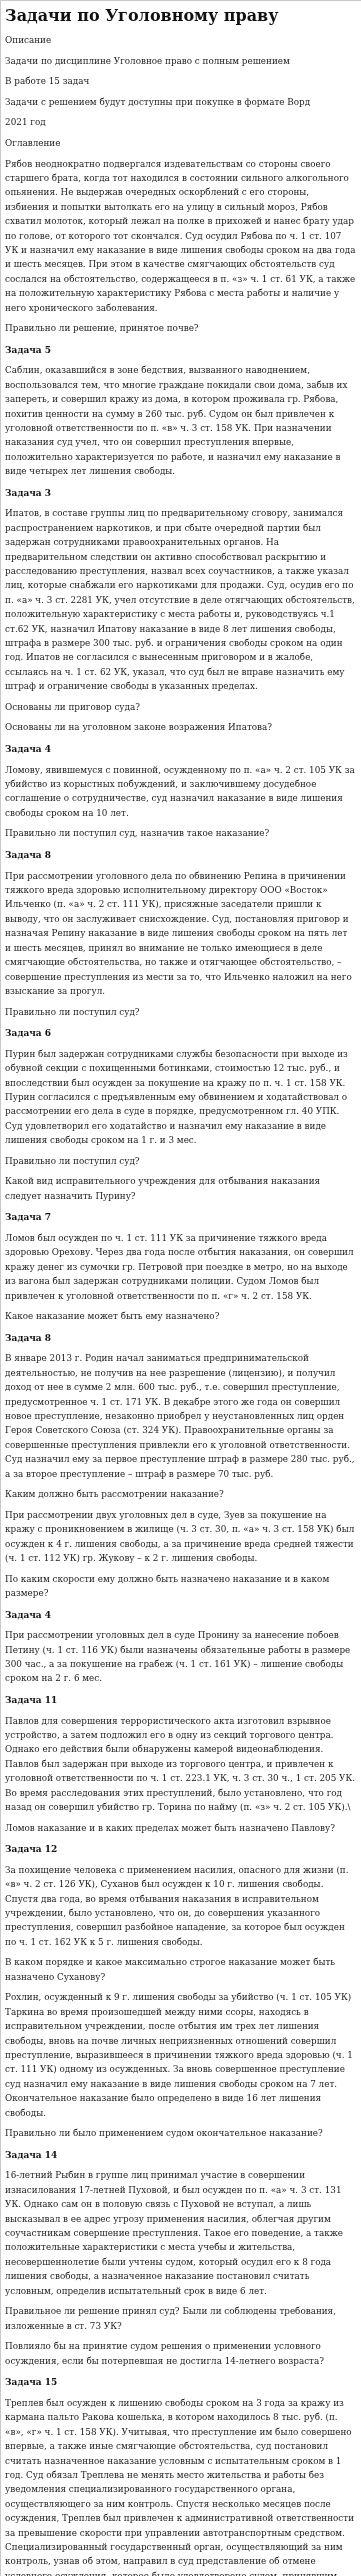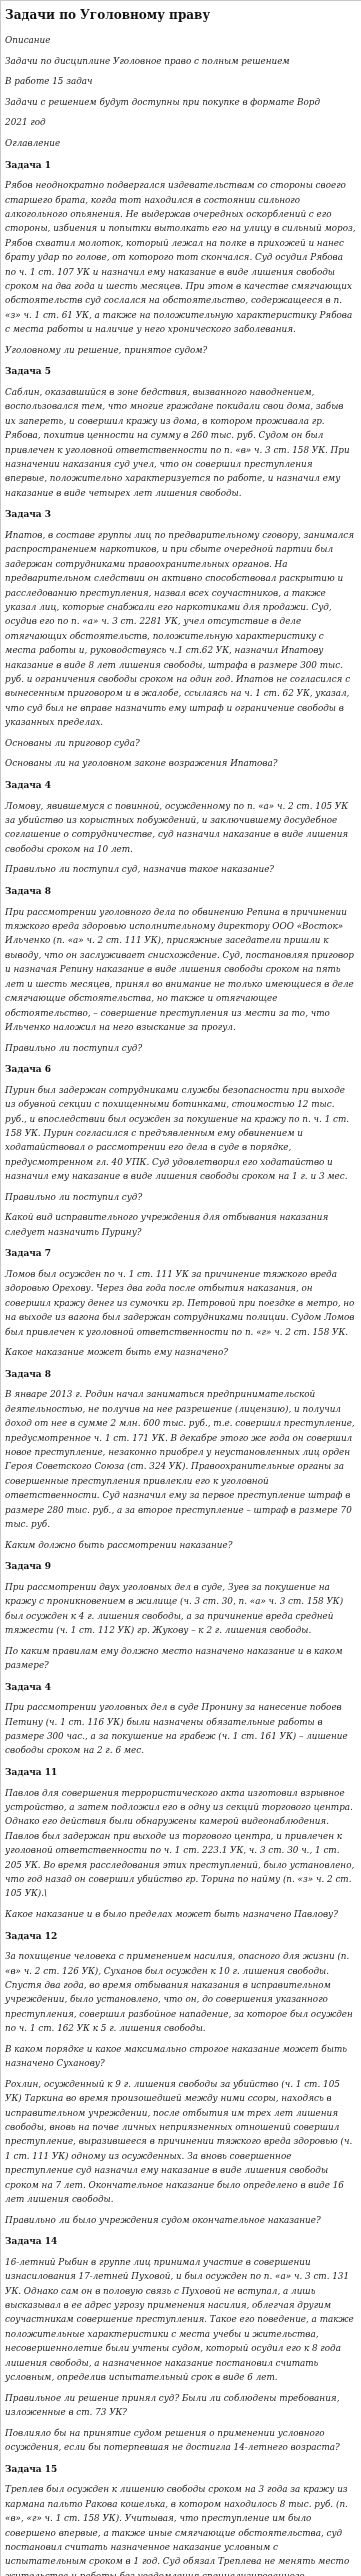--- a/index.html
+++ b/index.html
@@ -14,32 +14,31 @@
     border-left: 1.5px solid #c9c9c9;
     border-top: 1.5px solid #c9c9c9;
     font-family: "DejaVu Serif", "Liberation Serif", serif;
     color: #1c1c1c;
     -webkit-font-smoothing: antialiased;
   }
   .page {
     padding: 4.1px 5.2px 15.5px 4.1px;
   }
   h1.page-title {
-    font-size: 12px;
+    font-size: 16px;
     line-height: 15.5px;
     font-weight: bold;
     color: #111111;
     margin: 3.1px 0 9.3px 0;
   }
   p.body-text {
     font-size: 8.8px;
     line-height: 14.4px;
     margin: 6.2px 0;
     color: #1c1c1c;
-    font-style: italic;
   }
   h2.task-heading {
     font-size: 9px;
     line-height: 14.4px;
     font-weight: bold;
     color: #111111;
     margin: 7.2px 0 6.2px 0;
   }
 </style>
 </head>
@@ -49,24 +48,23 @@
   <h1 class="page-title">Задачи по Уголовному праву</h1>
   <p class="body-text">Описание</p>
   <p class="body-text">Задачи по дисциплине Уголовное право с полным решением</p>
   <p class="body-text">В работе 15 задач</p>
   <p class="body-text">Задачи с решением будут доступны при покупке в формате Ворд</p>
   <p class="body-text">2021 год</p>
   <p class="body-text">Оглавление</p>
 
   <div id="task-list">
   <section>
-    <h2 class="task-heading">Задача 1</h2>
     <p class="body-text">Рябов неоднократно подвергался издевательствам со стороны своего старшего брата, когда тот находился в состоянии сильного алкогольного опьянения. Не выдержав очередных оскорблений с его стороны, избиения и попытки вытолкать его на улицу в сильный мороз, Рябов схватил молоток, который лежал на полке в прихожей и нанес брату удар по голове, от которого тот скончался. Суд осудил Рябова по ч. 1 ст. 107 УК и назначил ему наказание в виде лишения свободы сроком на два года и шесть месяцев. При этом в качестве смягчающих обстоятельств суд сослался на обстоятельство, содержащееся в п. «з» ч. 1 ст. 61 УК, а также на положительную характеристику Рябова с места работы и наличие у него хронического заболевания.</p>
     <div>
-          <p class="body-text">Уголовному ли решение, принятое судом?</p>
+          <p class="body-text">Правильно ли решение, принятое почве?</p>
         </div>
   </section>
 
   <section>
     <h2 class="task-heading">Задача 5</h2>
     <p class="body-text">Саблин, оказавшийся в зоне бедствия, вызванного наводнением, воспользовался тем, что многие граждане покидали свои дома, забыв их запереть, и совершил кражу из дома, в котором проживала гр. Рябова, похитив ценности на сумму в 260 тыс. руб. Судом он был привлечен к уголовной ответственности по п. «в» ч. 3 ст. 158 УК. При назначении наказания суд учел, что он совершил преступления впервые, положительно характеризуется по работе, и назначил ему наказание в виде четырех лет лишения свободы.</p>
   </section>
 
   <section>
     <h2 class="task-heading">Задача 3</h2>
@@ -112,52 +110,51 @@
 
   <section>
     <h2 class="task-heading">Задача 8</h2>
     <p class="body-text">В январе 2013 г. Родин начал заниматься предпринимательской деятельностью, не получив на нее разрешение (лицензию), и получил доход от нее в сумме 2 млн. 600 тыс. руб., т.е. совершил преступление, предусмотренное ч. 1 ст. 171 УК. В декабре этого же года он совершил новое преступление, незаконно приобрел у неустановленных лиц орден Героя Советского Союза (ст. 324 УК). Правоохранительные органы за совершенные преступления привлекли его к уголовной ответственности. Суд назначил ему за первое преступление штраф в размере 280 тыс. руб., а за второе преступление – штраф в размере 70 тыс. руб.</p>
     <div>
           <p class="body-text">Каким должно быть рассмотрении наказание?</p>
         </div>
   </section>
 
   <section>
-    <h2 class="task-heading">Задача 9</h2>
     <p class="body-text">При рассмотрении двух уголовных дел в суде, Зуев за покушение на кражу с проникновением в жилище (ч. 3 ст. 30, п. «а» ч. 3 ст. 158 УК) был осужден к 4 г. лишения свободы, а за причинение вреда средней тяжести (ч. 1 ст. 112 УК) гр. Жукову – к 2 г. лишения свободы.</p>
     <div>
-          <p class="body-text">По каким правилам ему должно место назначено наказание и в каком размере?</p>
+          <p class="body-text">По каким скорости ему должно быть назначено наказание и в каком размере?</p>
         </div>
   </section>
 
   <section>
     <h2 class="task-heading">Задача 4</h2>
     <p class="body-text">При рассмотрении уголовных дел в суде Пронину за нанесение побоев Петину (ч. 1 ст. 116 УК) были назначены обязательные работы в размере 300 час., а за покушение на грабеж (ч. 1 ст. 161 УК) – лишение свободы сроком на 2 г. 6 мес.</p>
   </section>
 
   <section>
     <h2 class="task-heading">Задача 11</h2>
     <p class="body-text">Павлов для совершения террористического акта изготовил взрывное устройство, а затем подложил его в одну из секций торгового центра. Однако его действия были обнаружены камерой видеонаблюдения. Павлов был задержан при выходе из торгового центра, и привлечен к уголовной ответственности по ч. 1 ст. 223.1 УК, ч. 3 ст. 30 ч., 1 ст. 205 УК. Во время расследования этих преступлений, было установлено, что год назад он совершил убийство гр. Торина по найму (п. «з» ч. 2 ст. 105 УК).\</p>
     <div>
-          <p class="body-text">Какое наказание и в было пределах может быть назначено Павлову?</p>
+          <p class="body-text">Ломов наказание и в каких пределах может быть назначено Павлову?</p>
         </div>
   </section>
 
   <section>
     <h2 class="task-heading">Задача 12</h2>
     <p class="body-text">За похищение человека с применением насилия, опасного для жизни (п. «в» ч. 2 ст. 126 УК), Суханов был осужден к 10 г. лишения свободы. Спустя два года, во время отбывания наказания в исправительном учреждении, было установлено, что он, до совершения указанного преступления, совершил разбойное нападение, за которое был осужден по ч. 1 ст. 162 УК к 5 г. лишения свободы.</p>
     <div>
           <p class="body-text">В каком порядке и какое максимально строгое наказание может быть назначено Суханову?</p>
         </div>
   </section>
 
   <section>
     <p class="body-text">Рохлин, осужденный к 9 г. лишения свободы за убийство (ч. 1 ст. 105 УК) Таркина во время произошедшей между ними ссоры, находясь в исправительном учреждении, после отбытия им трех лет лишения свободы, вновь на почве личных неприязненных отношений совершил преступление, выразившееся в причинении тяжкого вреда здоровью (ч. 1 ст. 111 УК) одному из осужденных. За вновь совершенное преступление суд назначил ему наказание в виде лишения свободы сроком на 7 лет. Окончательное наказание было определено в виде 16 лет лишения свободы.</p>
     <div>
-          <p class="body-text">Правильно ли было учреждения судом окончательное наказание?</p>
+          <p class="body-text">Правильно ли было применением судом окончательное наказание?</p>
         </div>
   </section>
 
   <section>
     <h2 class="task-heading">Задача 14</h2>
     <p class="body-text">16-летний Рыбин в группе лиц принимал участие в совершении изнасилования 17-летней Пуховой, и был осужден по п. «а» ч. 3 ст. 131 УК. Однако сам он в половую связь с Пуховой не вступал, а лишь высказывал в ее адрес угрозу применения насилия, облегчая другим соучастникам совершение преступления. Такое его поведение, а также положительные характеристики с места учебы и жительства, несовершеннолетие были учтены судом, который осудил его к 8 года лишения свободы, а назначенное наказание постановил считать условным, определив испытательный срок в виде 6 лет.</p>
     <div>
           <p class="body-text">Правильное ли решение принял суд? Были ли соблюдены требования, изложенные в ст. 73 УК?</p>
           <p class="body-text">Повлияло бы на принятие судом решения о применении условного осуждения, если бы потерпевшая не достигла 14-летнего возраста?</p>
         </div>

